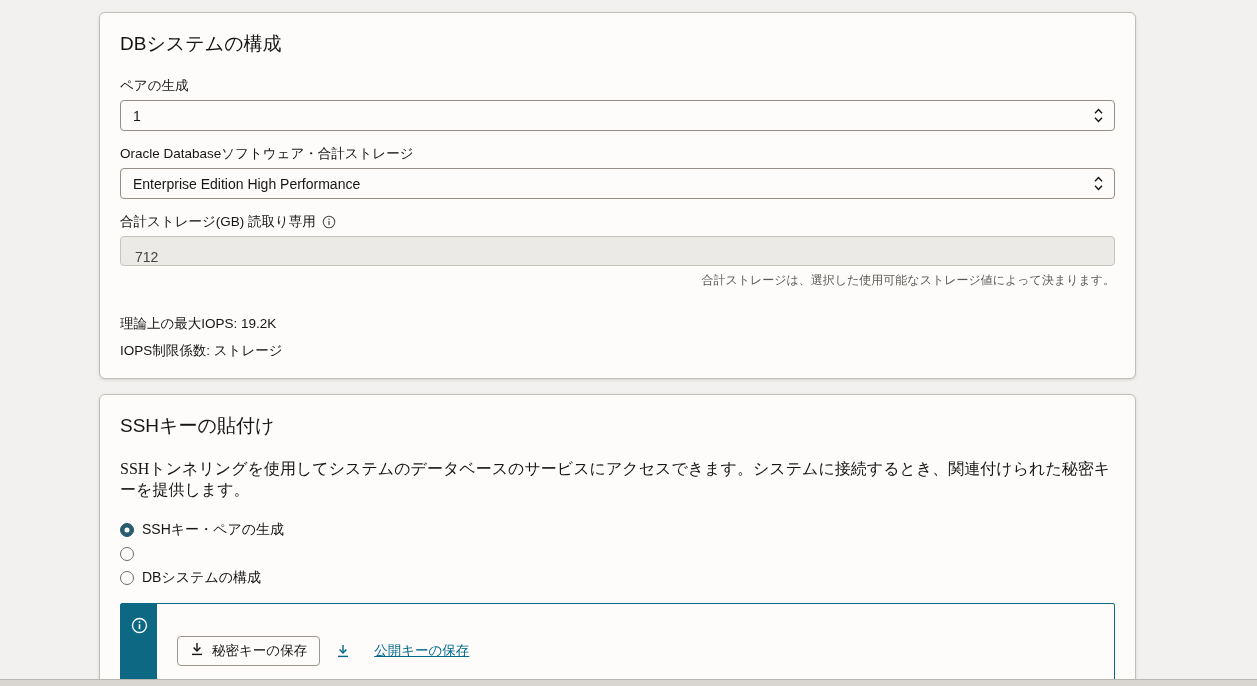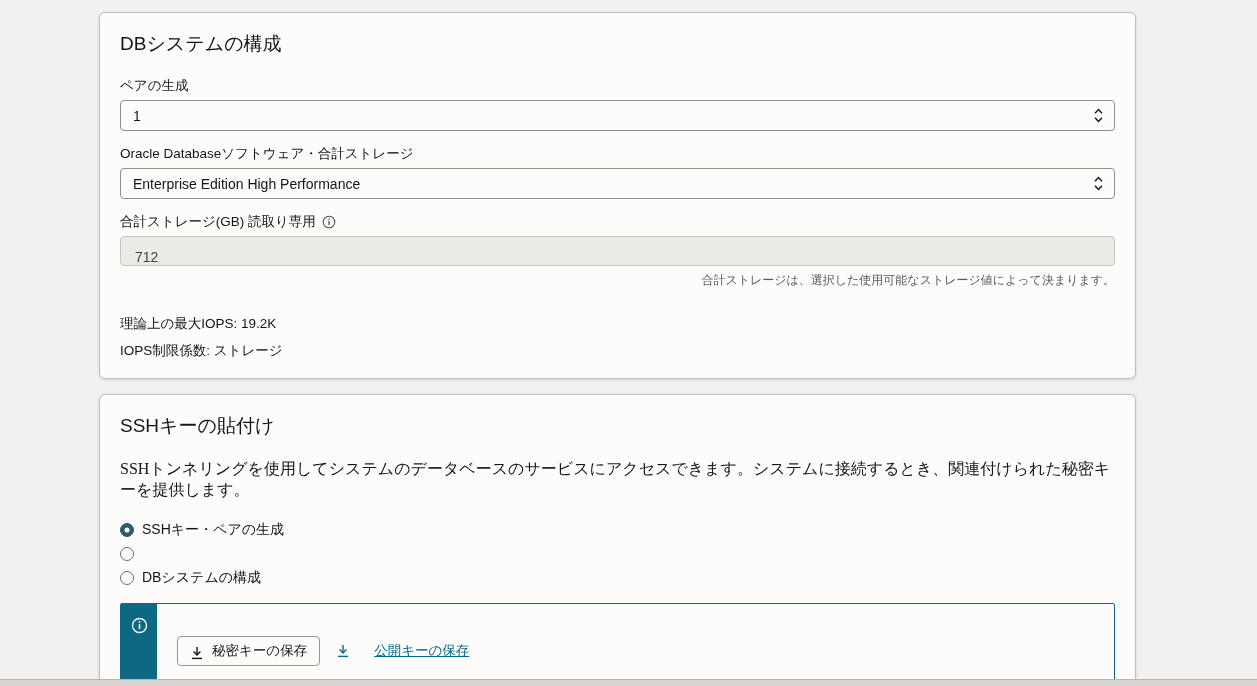--- a/index.html
+++ b/index.html
@@ -66,21 +66,21 @@
   .infobox-strip {
     width:36px; flex:0 0 36px;
     background:#0d6884;
     display:flex; justify-content:center;
     padding-top:13px;
   }
   .infobox-body { flex:1; padding:14px 20px 18px 20px; }
   .infobox-msg { font-size:14px; margin:0; }
   .btn-row { margin-top:18px; display:flex; align-items:center; gap:16px; }
   .btn {
-    display:inline-flex; align-items:flex-end; gap:8px;
+    display:inline-flex; align-items:flex-start; gap:8px;
     border:1px solid #9d968e; border-radius:4px;
     background:#fdfcfb; padding:5px 12px;
     font-size:13.5px; color:#161513;
     font-family:"Liberation Sans", sans-serif;
     cursor:pointer;
   }
   .link-btn {
     display:inline-flex; align-items:center; gap:24px;
     color:#00688c; font-size:13.5px; cursor:pointer; text-decoration:none;
   }

